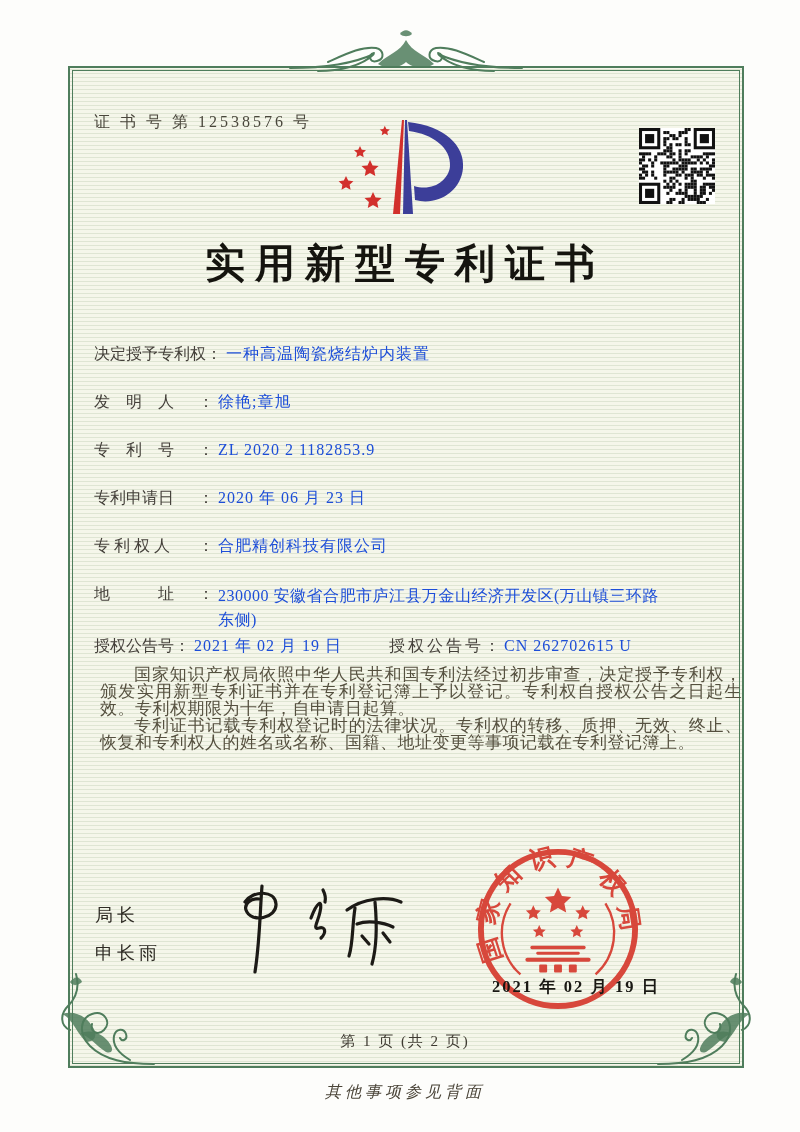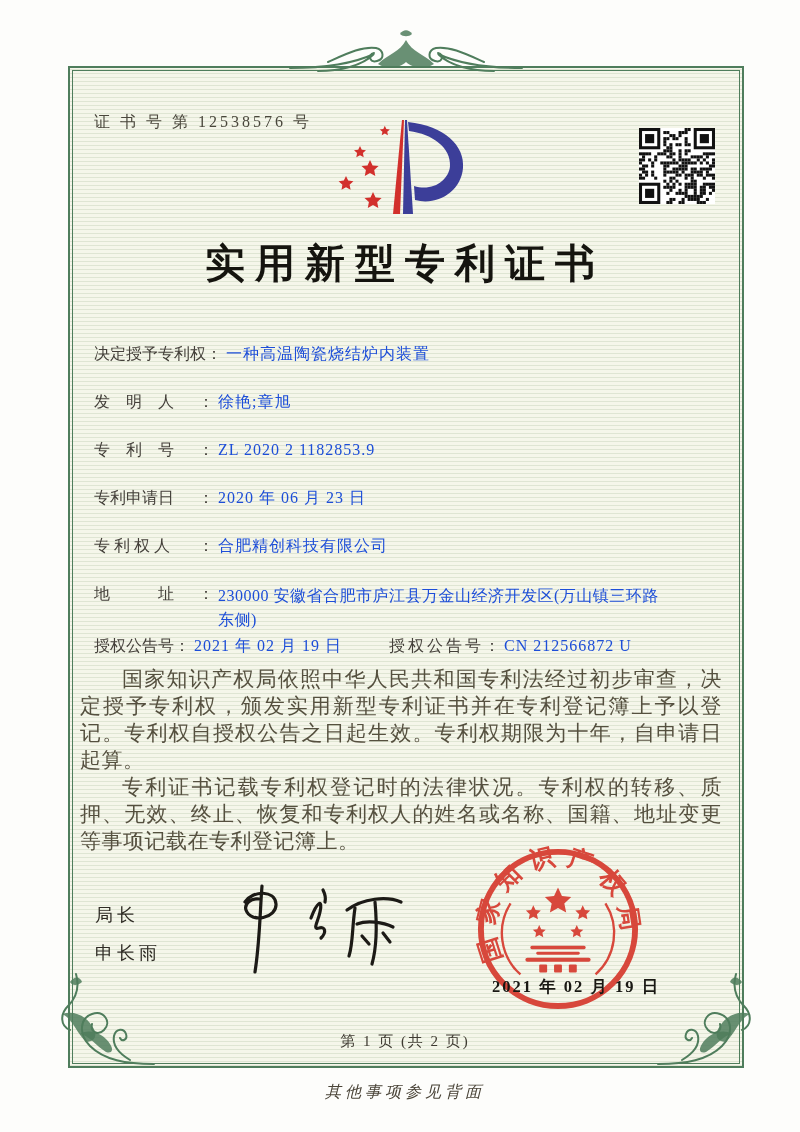--- a/index.html
+++ b/index.html
@@ -53,22 +53,22 @@
   .field-label{display:inline-block;min-width:104px;color:#44403a;}
   .field-colon{color:#44403a;}
   .field-value{color:#1d4ed8;letter-spacing:1px;}
   .addr-value{
     display:inline-block;vertical-align:top;white-space:normal;
     width:455px;line-height:24px;letter-spacing:.5px;
   }
   .grant-pair{display:inline-block;}
   .grant-no-pair{position:absolute;left:295px;top:0;}
   .paragraphs{
-    position:absolute;left:80px;top:666px;width:642px;
-    font-size:21px;line-height:27px;color:#55503f;
+    position:absolute;left:100px;top:666px;width:642px;
+    font-size:17px;line-height:17px;color:#55503f;
     text-align:justify;letter-spacing:.5px;
   }
   .paragraphs p{text-indent:2em;}
   .signer{position:absolute;left:95px;top:903px;font-size:18px;color:#2e2b24;letter-spacing:4px;}
   .signer div{margin-bottom:14px;}
   .signature{position:absolute;left:215px;top:872px;width:210px;height:110px;}
   .signature path{fill:none;stroke:#1c1a16;stroke-width:3.2;stroke-linecap:round;stroke-linejoin:round;}
   .seal{position:absolute;left:474px;top:843px;width:168px;height:170px;opacity:.92;}
   .seal-date{
     position:absolute;left:492px;top:976px;z-index:6;
@@ -399,21 +399,21 @@
       <span class="field-label">地　　　址</span><span class="field-colon">：</span>
       <span class="field-value addr-value">230000 安徽省合肥市庐江县万金山经济开发区(万山镇三环路东侧)</span>
     </div>
     <div class="field-row" style="top:292px;">
       <span class="grant-pair">
         <span class="field-label" style="min-width:0;">授权公告号</span><span class="field-colon">：</span>
         <span class="field-value">2021 年 02 月 19 日</span>
       </span>
       <span class="grant-pair grant-no-pair">
         <span class="field-label" style="min-width:0;letter-spacing:3px;">授权公告号</span><span class="field-colon">：</span>
-        <span class="field-value">CN 212566872 U</span>
+        <span class="field-value">CN 262702615 U</span>
       </span>
     </div>
   </div>
 
   <div class="paragraphs">
     <p>国家知识产权局依照中华人民共和国专利法经过初步审查，决定授予专利权，颁发实用新型专利证书并在专利登记簿上予以登记。专利权自授权公告之日起生效。专利权期限为十年，自申请日起算。</p>
     <p>专利证书记载专利权登记时的法律状况。专利权的转移、质押、无效、终止、恢复和专利权人的姓名或名称、国籍、地址变更等事项记载在专利登记簿上。</p>
   </div>
 
   <div class="signer">

